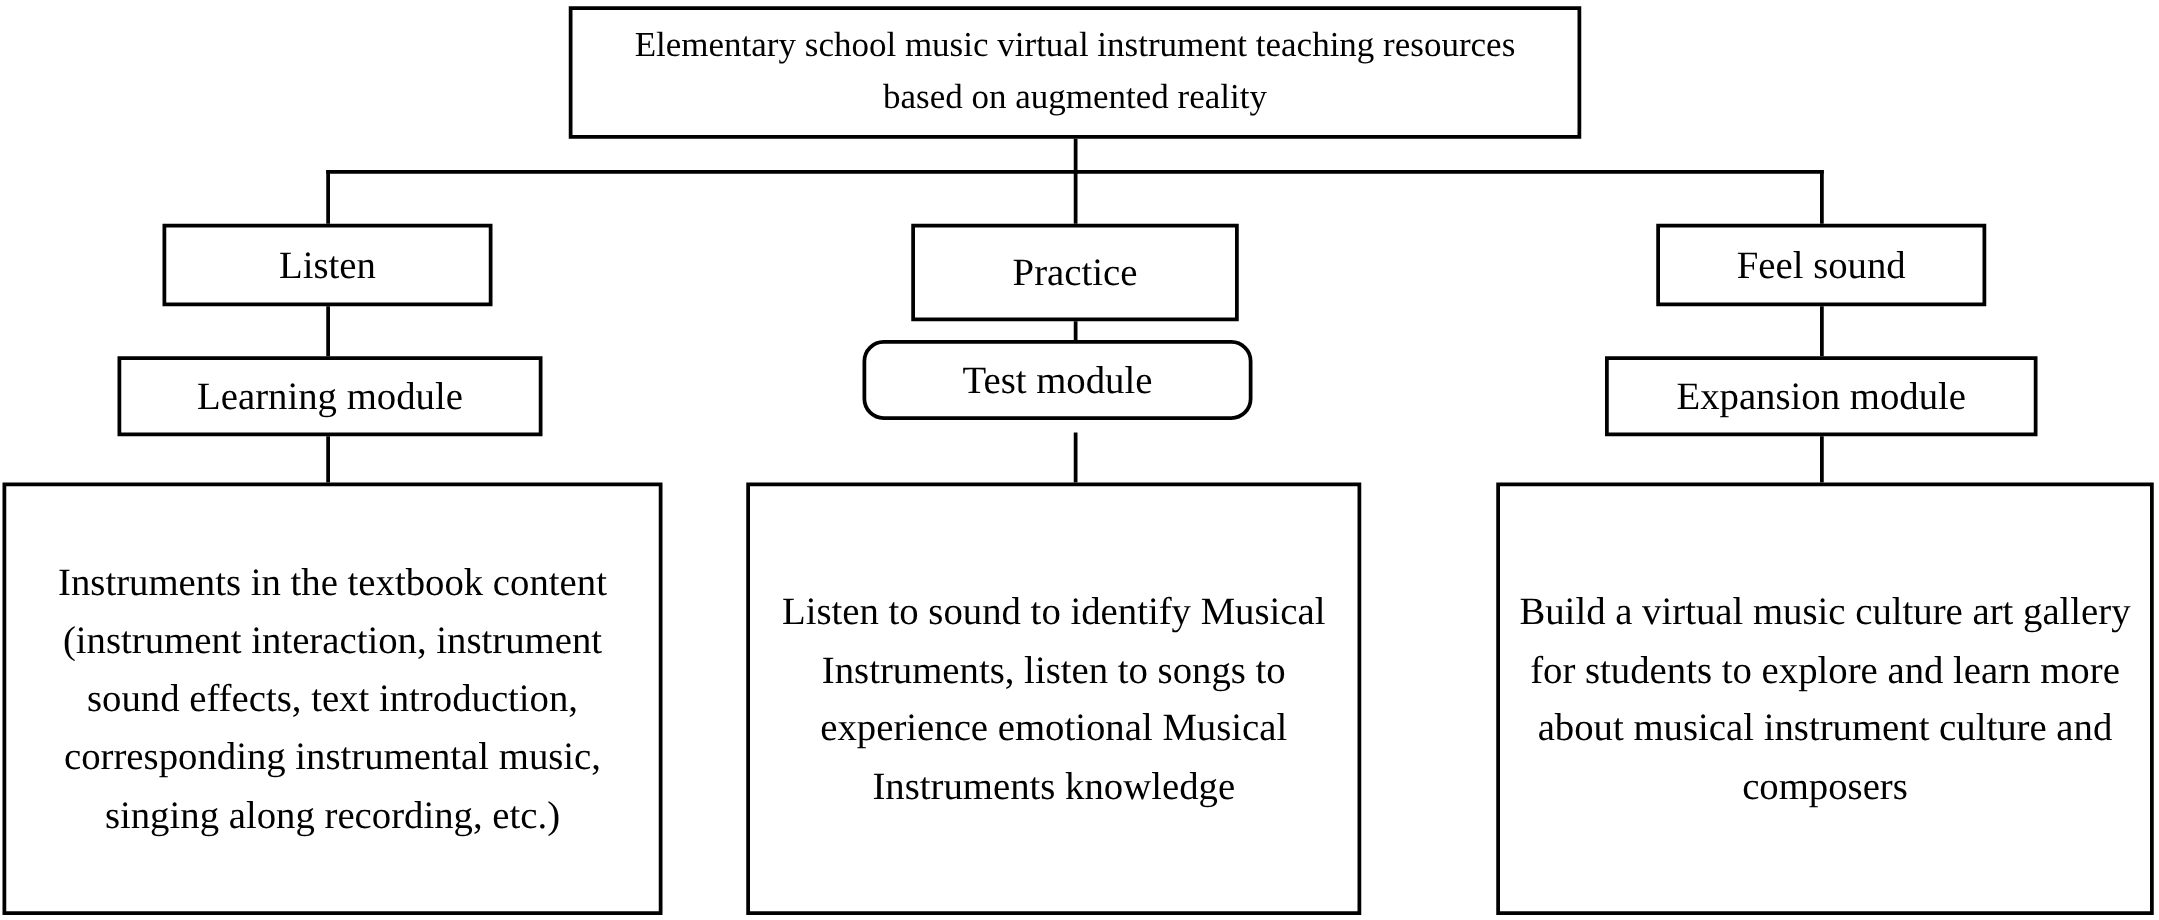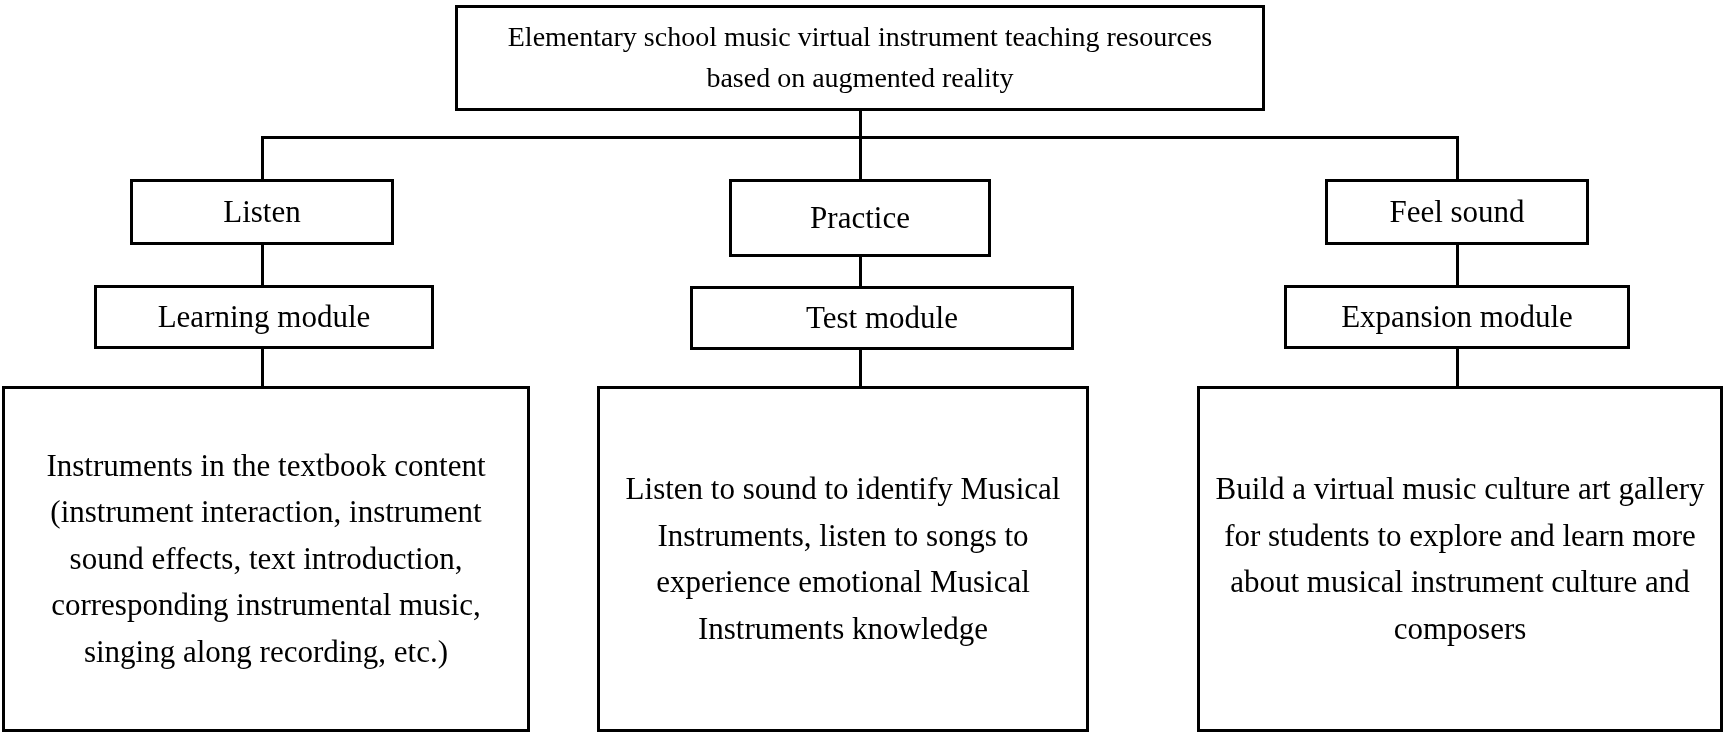--- a/index.html
+++ b/index.html
@@ -30,21 +30,21 @@
   }
   .box.root {
     left: 455px; top: 5px; width: 810px; height: 106px;
     font-size: 28px;
     padding: 0 40px;
   }
   .box.cat1 { left: 130px;  top: 179px; width: 264px; height: 66px; }
   .box.cat2 { left: 729px;  top: 179px; width: 262px; height: 78px; }
   .box.cat3 { left: 1325px; top: 179px; width: 264px; height: 66px; }
   .box.mod1 { left: 94px;   top: 285px; width: 340px; height: 64px; }
-  .box.mod2 { left: 690px;  top: 286px; width: 384px; height: 64px; }
+  .box.mod2 { left: 690px;  top: 272px; width: 312px; height: 64px; border-radius: 17px; }
   .box.mod3 { left: 1284px; top: 285px; width: 346px; height: 64px; }
   .box.desc {
     top: 386px; height: 346px;
     padding: 0 14px;
     line-height: 1.5;
   }
   .box.desc1 { left: 2px;    width: 528px; }
   .box.desc2 { left: 597px;  width: 492px; }
   .box.desc3 { left: 1197px; width: 526px; }
   .hline, .vline {

